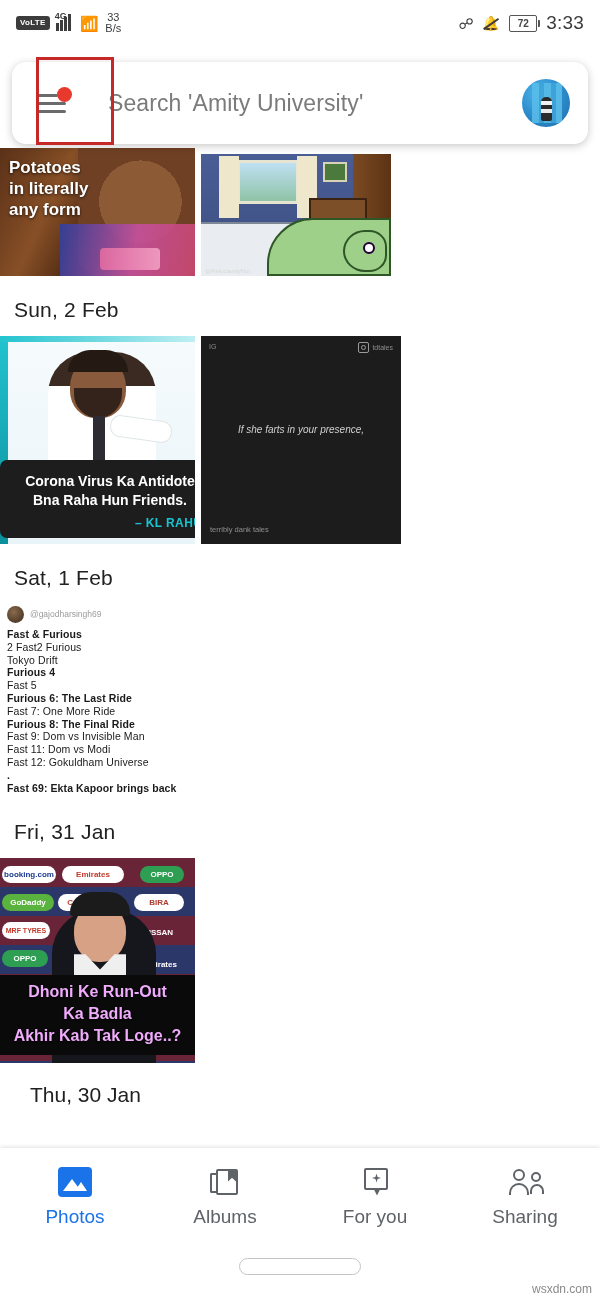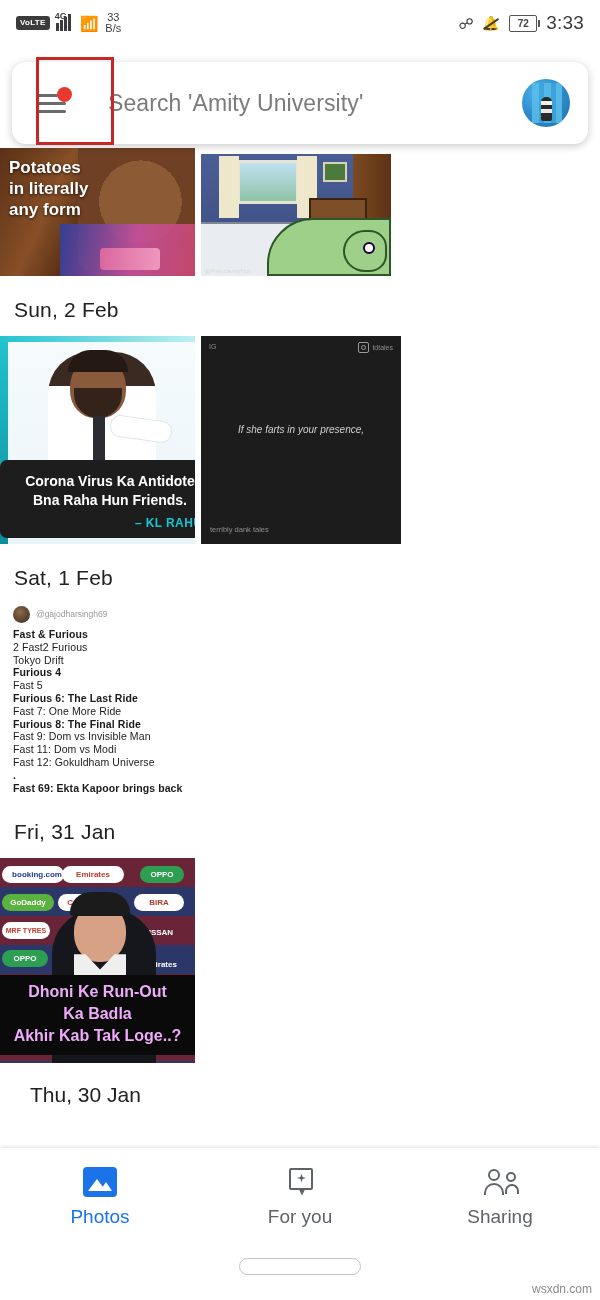--- a/index.html
+++ b/index.html
@@ -172,21 +172,21 @@
   .t-dark .tr{position:absolute;right:8px;top:6px;font-size:7px;color:#8d8d8d;display:flex;align-items:center;gap:3px;}
   .t-dark .igicon{width:9px;height:9px;border:1.2px solid #9a9a9a;border-radius:2px;position:relative;display:inline-block;}
   .t-dark .igicon::after{content:"";position:absolute;left:2px;top:2px;width:3px;height:3px;border:1.2px solid #9a9a9a;border-radius:50%;}
   .t-dark .quote{
     position:absolute;left:0;right:0;top:84px;text-align:center;
     color:#d0d0d0;font-style:italic;font-size:10px;line-height:19px;padding:0 16px;
   }
   .t-dark .bw{position:absolute;left:9px;bottom:10px;font-size:7.5px;color:#8f8f8f;}
 
   
-  .tw{padding-left:13px;}
+  .tw{padding-left:7px;}
   .tw-head{display:flex;align-items:center;gap:6px;height:20px;}
   .tw-avatar{width:17px;height:17px;border-radius:50%;
     background:radial-gradient(circle at 40% 35%,#8a6a4c,#3a2a1c);flex:none;}
   .tw-handle{font-size:8.5px;color:#9b9b9b;}
   .tw-list{margin-top:4px;}
   .tw-list div{font-size:10.5px;line-height:12.8px;color:#1a1a1a;font-weight:bold;letter-spacing:.1px;}
   .tw-list div.thin{font-weight:normal;}
   .tw-dot{font-size:7px;line-height:8px;color:#555;}
 
   
@@ -401,21 +401,21 @@
       <div class="tw-dot">.</div>
       <div>Fast 69: Ekta Kapoor brings back</div>
     </div>
   </div>
 
   <div class="date" style="padding-top:26px;">Fri, 31 Jan</div>
   <div class="row">
     <div class="tile t-dhoni">
       <div class="board"></div>
       <div class="logos">
-        <span class="lg" style="left:2px;top:8px;width:54px;color:#1a3a8f;padding-left:8px;">booking.com</span>
+        <span class="lg" style="left:2px;top:8px;width:54px;color:#1a3a8f;">booking.com</span>
         <span class="lg" style="left:62px;top:8px;width:62px;">Emirates</span>
         <span class="lg" style="left:140px;top:8px;width:44px;background:#2e9e53;color:#fff;">OPPO</span>
         <span class="lg" style="left:2px;top:36px;width:52px;background:#5ab33e;color:#fff;">GoDaddy</span>
         <span class="lg" style="left:58px;top:36px;width:58px;">Coca-Cola</span>
         <span class="lg" style="left:134px;top:36px;width:50px;color:#b03a2e;">BIRA</span>
         <span class="lg" style="left:2px;top:64px;width:48px;color:#c0392b;font-size:7px;">MRF TYRES</span>
         <span class="lg" style="left:130px;top:66px;width:56px;background:none;color:#fff;">NISSAN</span>
         <span class="lg" style="left:2px;top:92px;width:46px;background:#2e9e53;color:#fff;">OPPO</span>
         <span class="lg" style="left:132px;top:98px;width:56px;background:none;color:#fff;">Emirates</span>
         <span class="lg" style="left:2px;top:120px;width:50px;background:none;color:#fff;">NISSAN</span>
@@ -457,20 +457,26 @@
 </div>
 <div class="menu-annot"></div>
 
 <div class="navbar">
   <div class="navitems">
     <div class="navitem active">
       <span class="ic ic-photos"></span>
       <span class="navlabel">Photos</span>
     </div>
     <div class="navitem">
+      <span class="ic ic-albums">
+          <i></i>
+        </span>
+      <span class="navlabel">Albums</span>
+    </div>
+    <div class="navitem">
       <span class="ic ic-foryou">
           <i></i>
         </span>
       <span class="navlabel">For you</span>
     </div>
     <div class="navitem">
       <span class="ic ic-sharing">
           <i></i>
           <u></u>
         </span>

